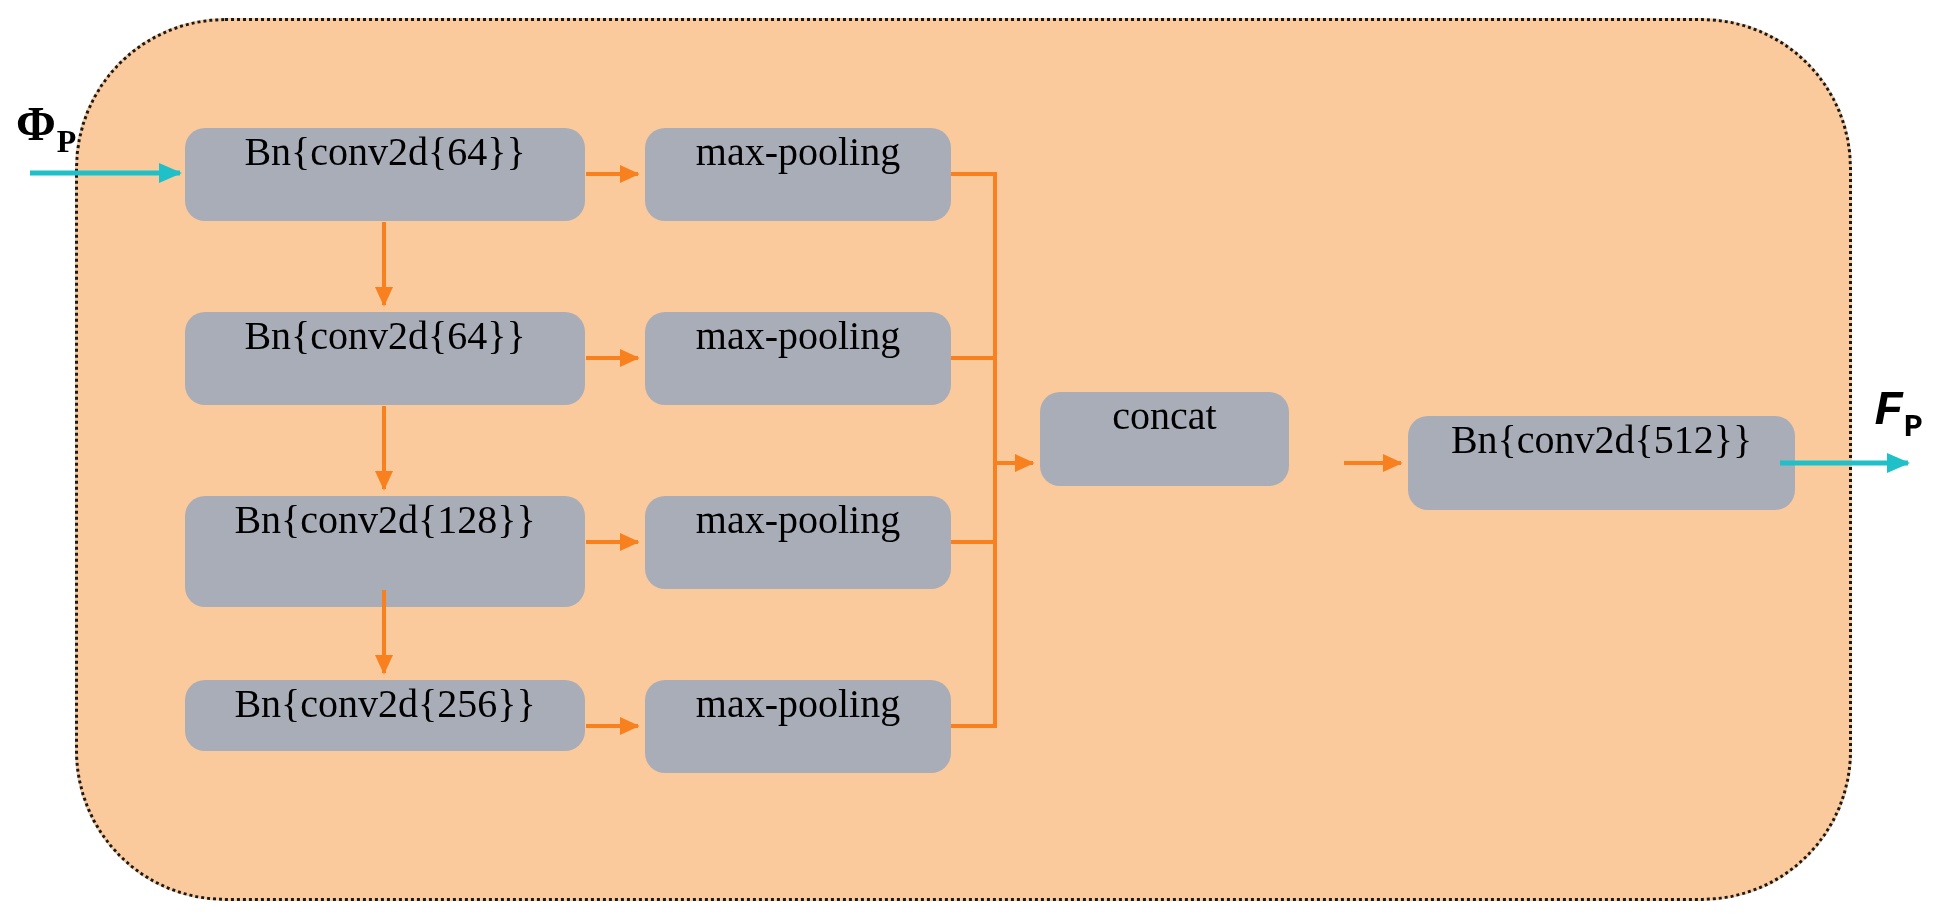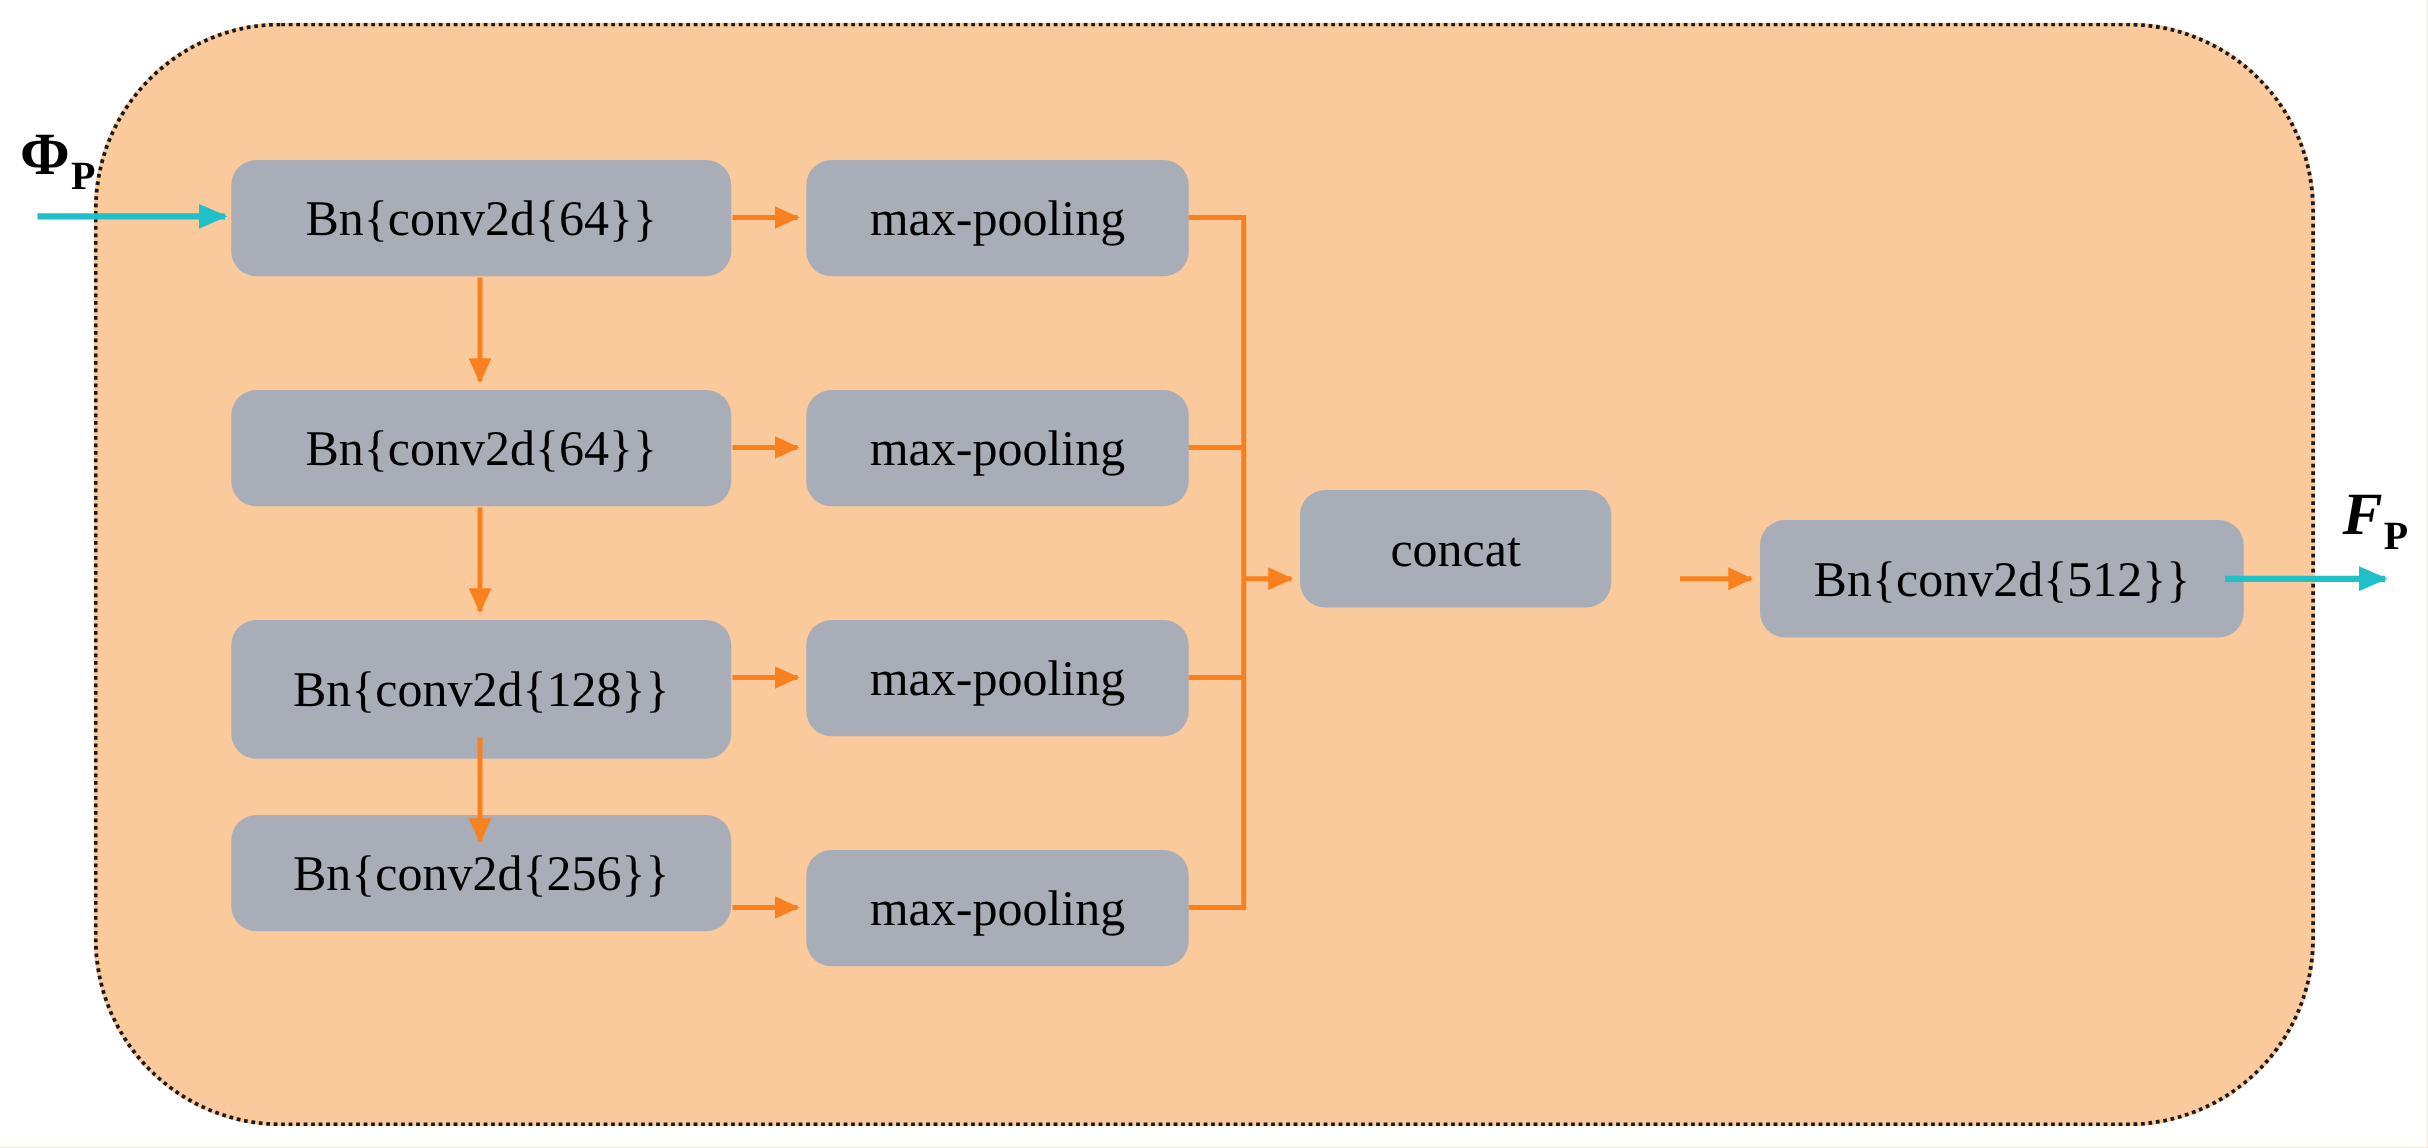--- a/index.html
+++ b/index.html
@@ -25,21 +25,21 @@
     width: 1777px; height: 883px;
     background: var(--container-fill);
     border: 3px dotted var(--container-border);
     border-radius: 150px;
   }
   .node {
     position: absolute;
     background: var(--node-fill);
     border-radius: 20px;
     display: flex;
-    align-items: center;
+    align-items: flex-start;
     justify-content: center;
     font-size: 40px;
     color: var(--text);
     white-space: nowrap;
     z-index: 2;
   }
   .edges {
     position: absolute;
     left: 0; top: 0;
     z-index: 3;
@@ -59,34 +59,34 @@
   .io-label.output .base { font-style: italic; }
 </style>
 </head>
 <body>
 
 <div class="container-box"></div>
 
 <div class="io-label input" style="left:16px; top:96px;text-align:right;">
   <span class="base">Φ</span><span class="sub">P</span>
 </div>
-<div class="io-label output" style="left:1874px; top:384px;">
+<div class="io-label output" style="left:1874px; top:384px;font-family:Liberation Mono, monospace;">
   <span class="base">F</span><span class="sub">P</span>
 </div>
 
 <div class="node" style="left:185px; top:128px; width:400px; height:93px;">
   <span>Bn{conv2d{64}}</span>
 </div>
 <div class="node" style="left:185px; top:312px; width:400px; height:93px;">
   <span>Bn{conv2d{64}}</span>
 </div>
 <div class="node" style="left:185px; top:496px; width:400px; height:111px;">
   <span>Bn{conv2d{128}}</span>
 </div>
-<div class="node" style="left:185px; top:652px; width:400px; height:93px;">
+<div class="node" style="left:185px; top:680px; width:400px; height:71px;">
   <span>Bn{conv2d{256}}</span>
 </div>
 
 <div class="node" style="left:645px; top:128px; width:306px; height:93px;">
   <span>max-pooling</span>
 </div>
 <div class="node" style="left:645px; top:312px; width:306px; height:93px;">
   <span>max-pooling</span>
 </div>
 <div class="node" style="left:645px; top:496px; width:306px; height:93px;">

